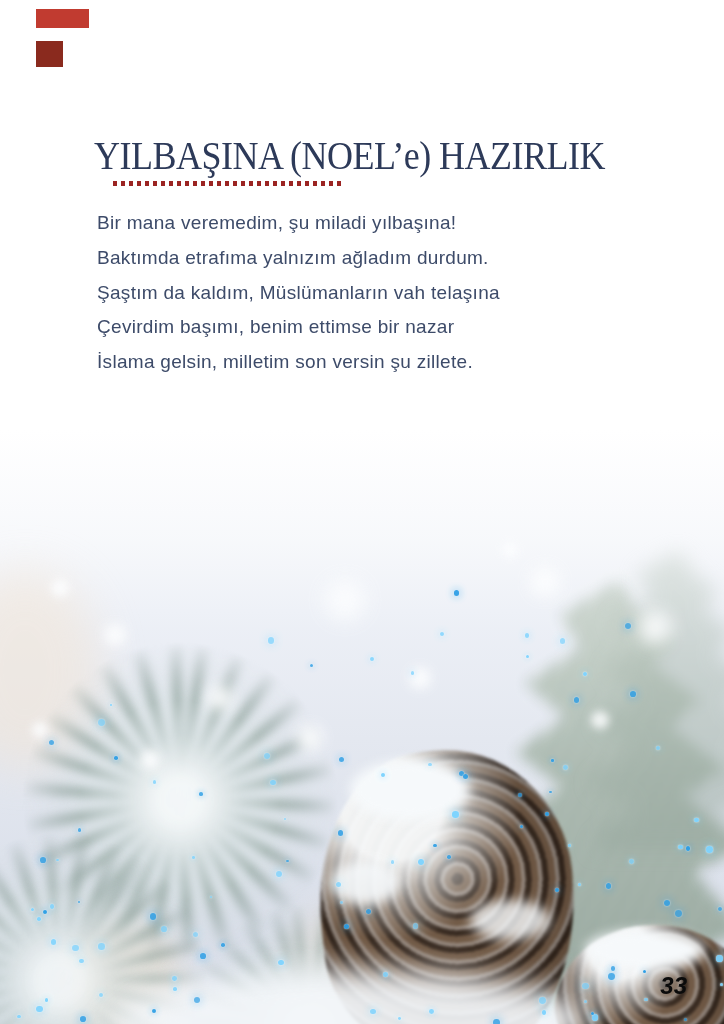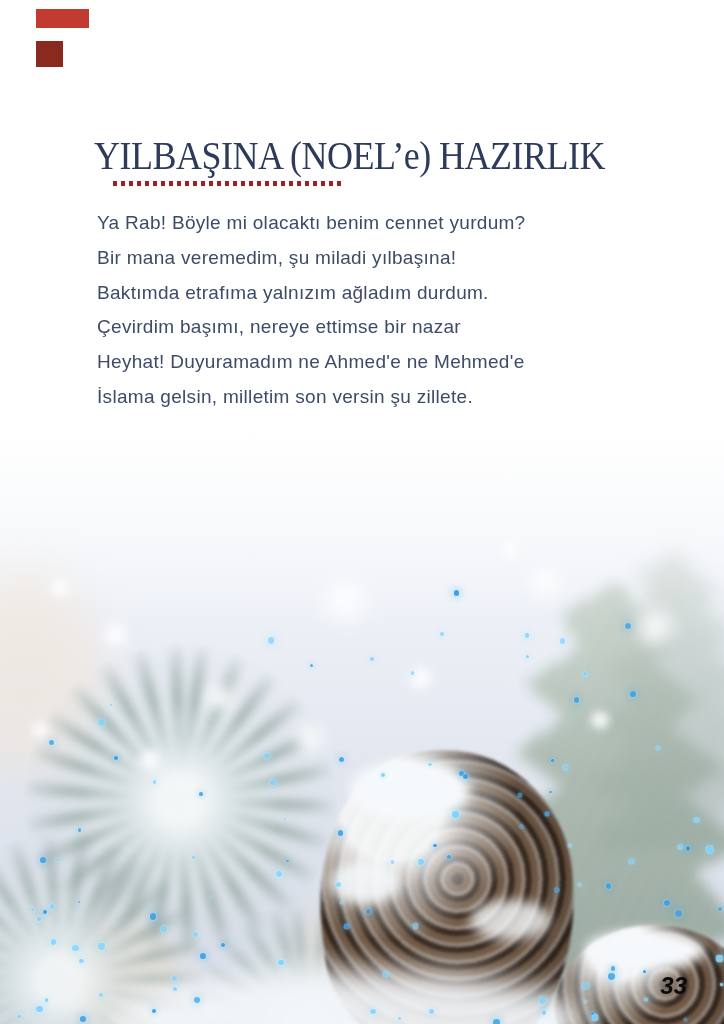--- a/index.html
+++ b/index.html
@@ -92,25 +92,24 @@
 
 <div class="page">
 
   <div class="bar1"></div>
   <div class="bar2"></div>
 
   <div class="title">YILBAŞINA (NOEL’e) HAZIRLIK</div>
   <div class="dotted-rule"></div>
 
   <div class="poem">
-    <div class="poem-line">Ya Rab! Böyle mi olacaktı benim cennet yurdum?</div>
     <div class="poem-line">Bir mana veremedim, şu miladi yılbaşına!</div>
     <div class="poem-line">Baktımda etrafıma yalnızım ağladım durdum.</div>
-    <div class="poem-line">Çevirdim başımı, nereye ettimse bir nazar</div>
-    <div class="poem-line">Heyhat! Duyuramadım ne Ahmed'e ne Mehmed'e</div>
+    <div class="poem-line">Şaştım da kaldım, Müslümanların vah telaşına</div>
+    <div class="poem-line">Çevirdim başımı, benim ettimse bir nazar</div>
     <div class="poem-line">İslama gelsin, milletim son versin şu zillete.</div>
   </div>
 
   <div class="photo" id="photo">
 
     <div class="soft" style="left:-50px;top:140px;width:150px;height:200px;background:#F2E5D6;opacity:.55;filter:blur(22px);"></div>
     <div class="soft" style="left:70px;top:490px;width:110px;height:130px;background:#EFDCC9;opacity:.7;filter:blur(16px);"></div>
     <div class="soft" style="left:290px;top:480px;width:90px;height:110px;background:#EADBCC;opacity:.5;filter:blur(16px);"></div>
 
     <div class="blur-wrap" style="left:495px;top:150px;width:250px;height:430px;filter:blur(7px);opacity:.96;">

